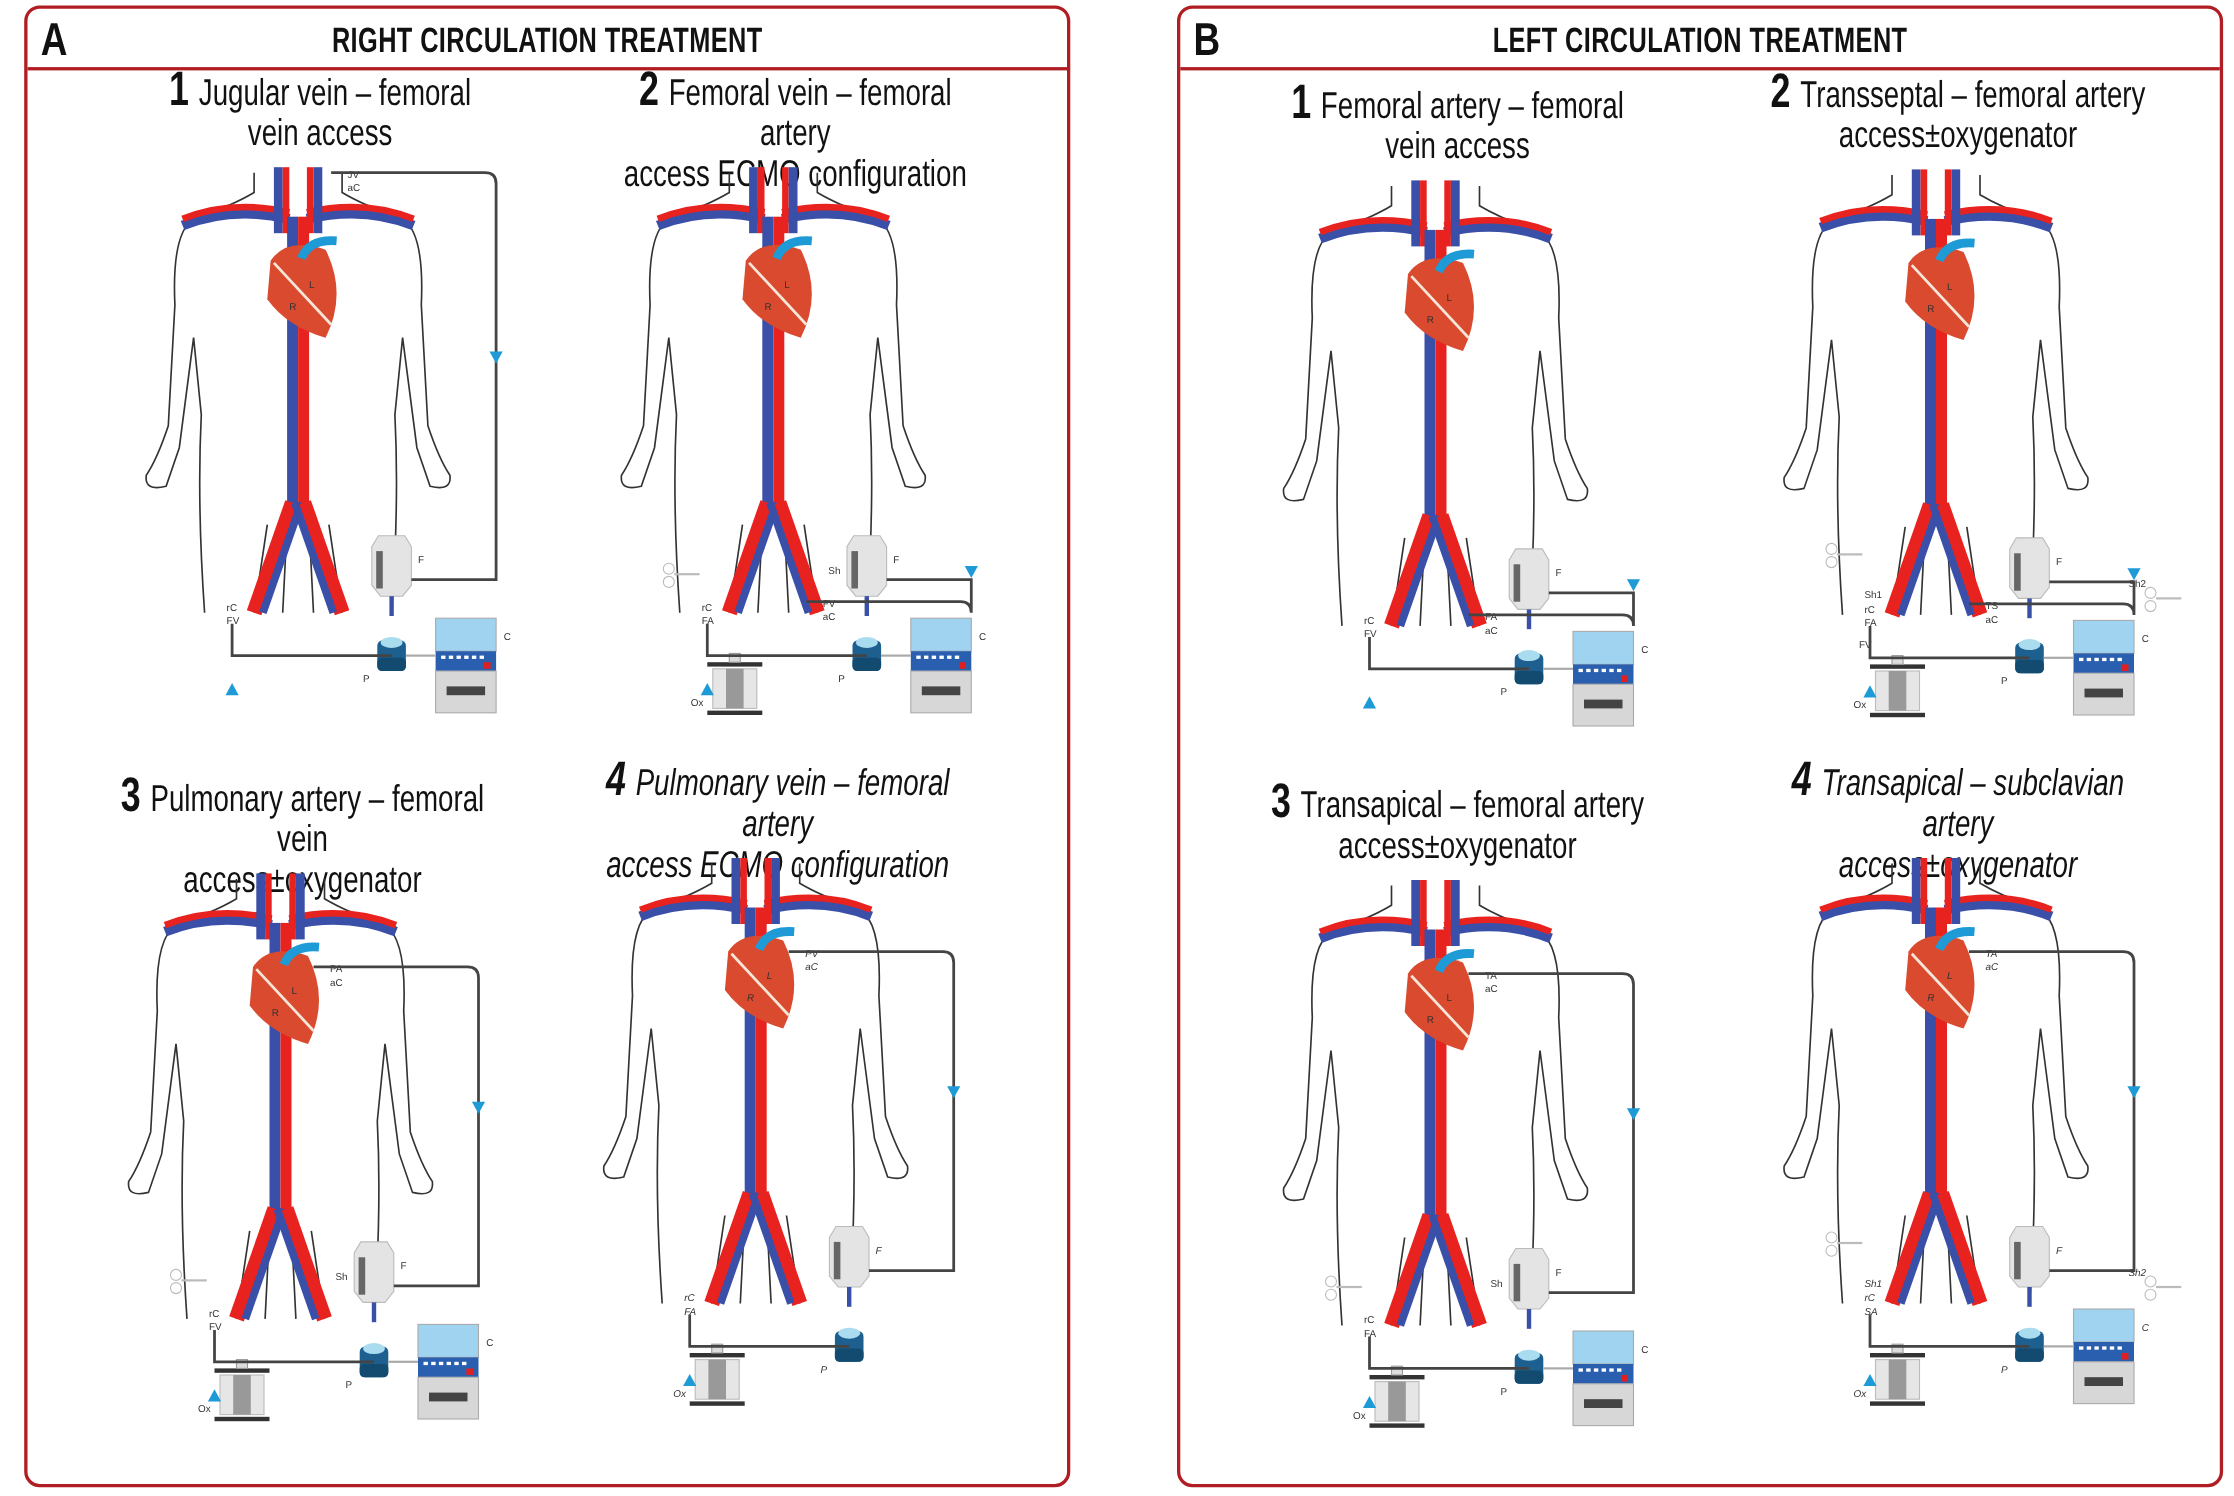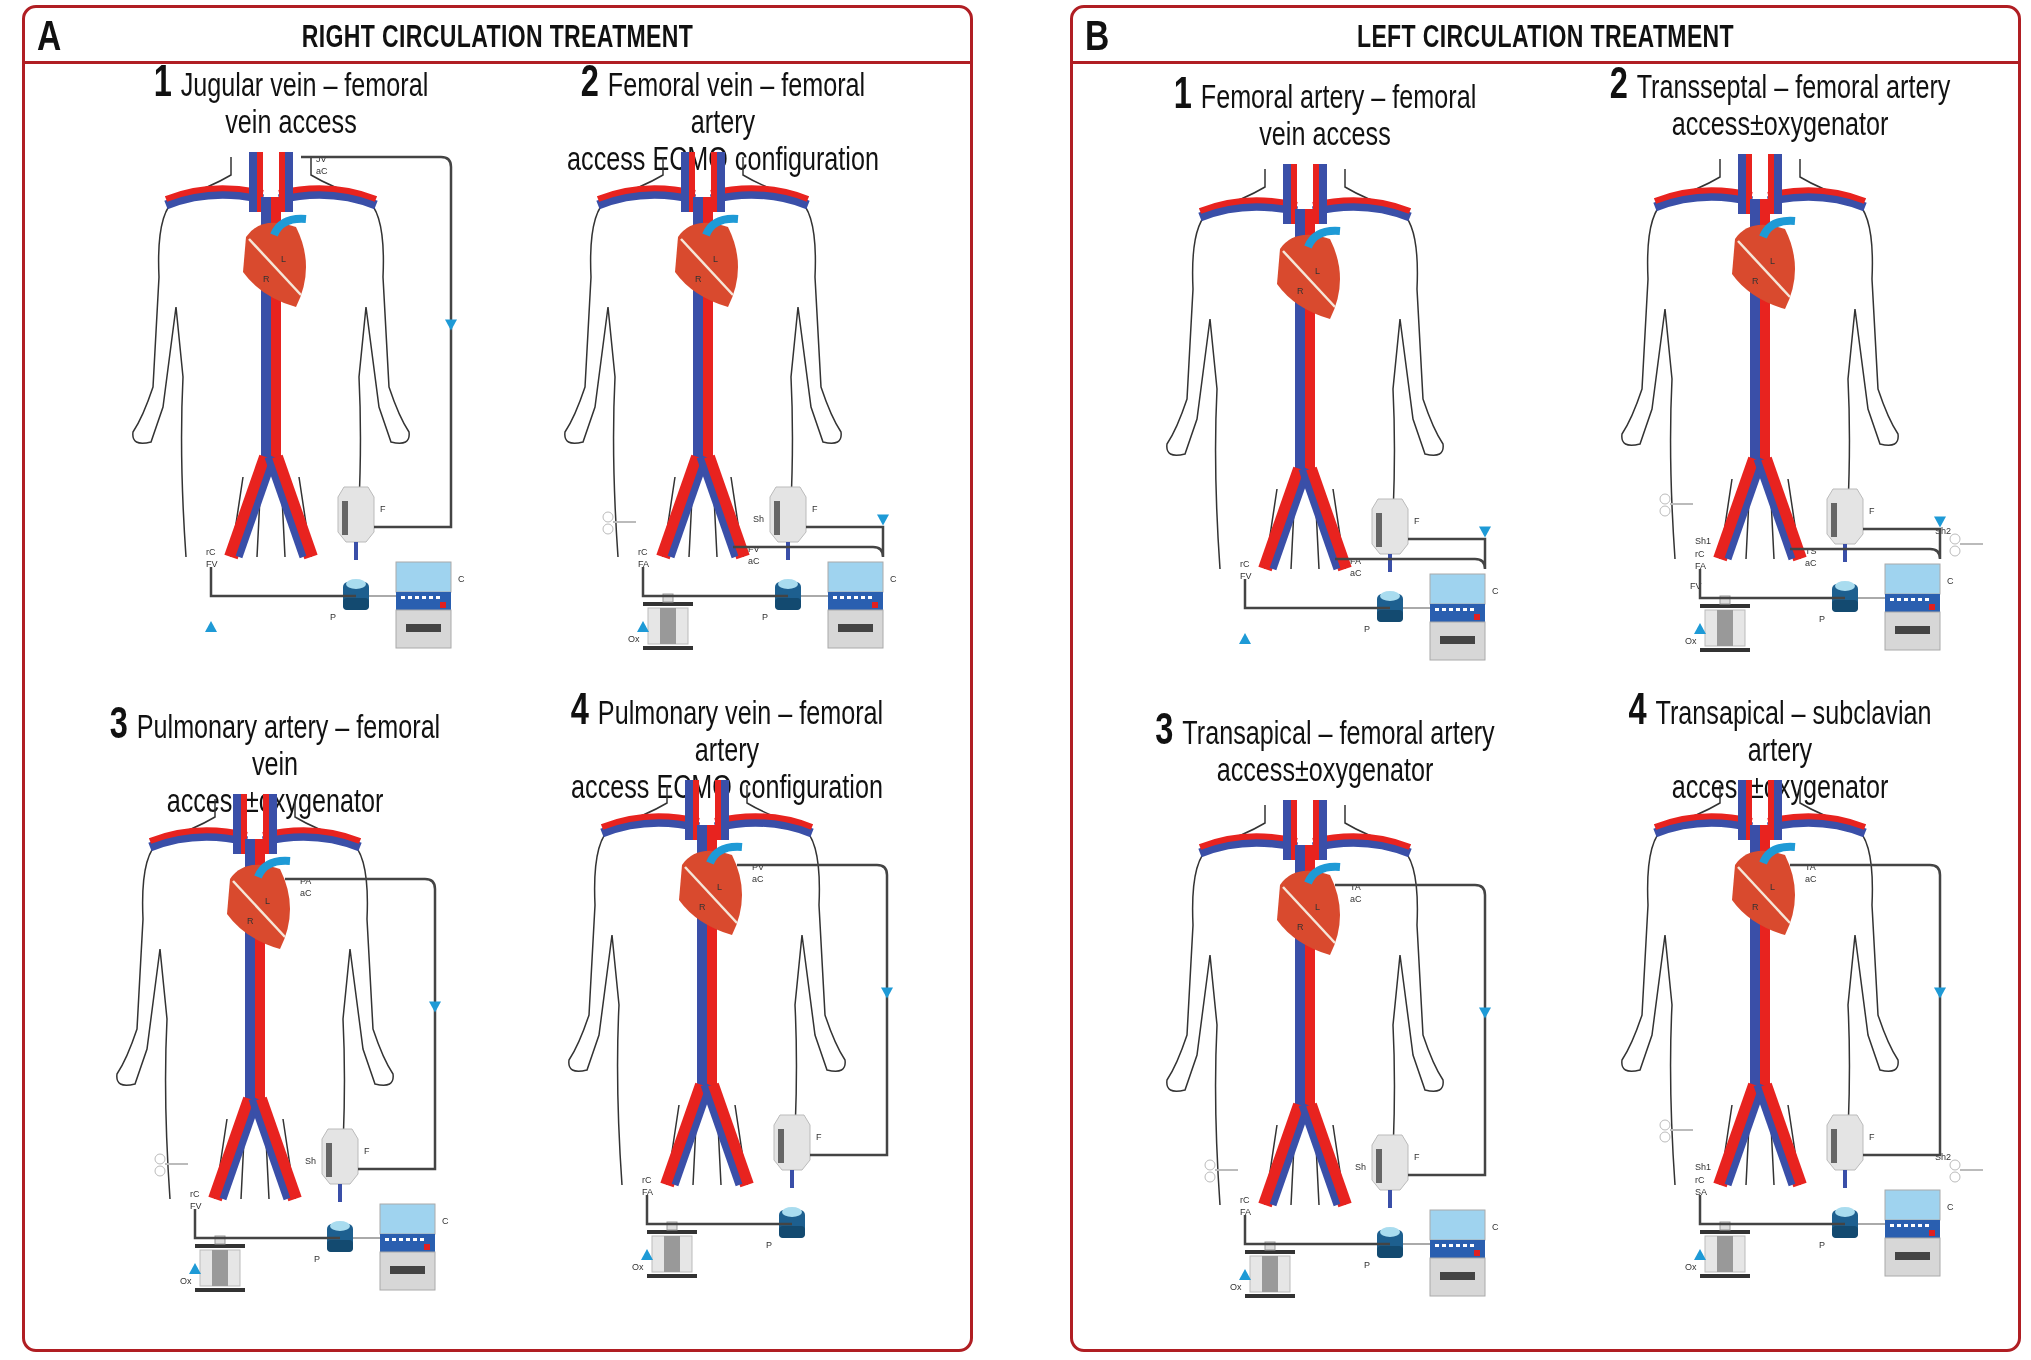--- a/index.html
+++ b/index.html
@@ -255,21 +255,21 @@
         <text x="260" y="180" class="lbl">PA</text>
         <text x="260" y="192" class="lbl">aC</text>
         <text x="150" y="493" class="lbl">rC</text>
         <text x="150" y="505" class="lbl">FV</text>
         <path d="M245,175 L385,175 Q395,175 395,185 L395,465 L318,465" fill="none" stroke="#444444" stroke-width="2.5"></path>
         <path d="M300,534 L155,534 L155,505" fill="none" stroke="#444444" stroke-width="2.5"></path>
         <path d="M389,297.5 L401,297.5 L395,308.5 Z" fill="#1e9ad6"></path>
         <path d="M149,570 L161,570 L155,559 Z" fill="#1e9ad6"></path>
       </svg>
     </div>
-    <div class="cell" style="left: 492px; top: 690px;">
+    <div class="cell" style="left: 472px; top: 690px; font-style: italic;">
       <div class="ctitle"><span class="num">4</span><span>Pulmonary vein – femoral artery</span><br><span>access ECMO configuration</span></div>
       <svg class="fig" viewBox="0 0 470 620">
         <path d="M175,95 L175,113 Q155,125 120,137 Q100,150 103,215
     L97,325 Q87,355 77,370 Q75,385 95,380
     L107,345 L120,245 L127,315 Q123,395 130,495
     M255,95 L255,113 Q275,125 310,137 Q330,150 327,215
     L333,325 Q343,355 353,370 Q355,385 335,380
     L323,345 L310,245 L303,315 Q307,395 300,495
     M205,415 L201,495 M225,415 L229,495
     M187,415 L175,495 M243,415 L255,495" fill="none" stroke="#333" stroke-width="1.5"></path>
@@ -551,21 +551,21 @@
         <text x="260" y="180" class="lbl">TA</text>
         <text x="260" y="192" class="lbl">aC</text>
         <text x="150" y="493" class="lbl">rC</text>
         <text x="150" y="505" class="lbl">FA</text>
         <path d="M245,175 L385,175 Q395,175 395,185 L395,465 L318,465" fill="none" stroke="#444444" stroke-width="2.5"></path>
         <path d="M300,534 L155,534 L155,505" fill="none" stroke="#444444" stroke-width="2.5"></path>
         <path d="M389,297.5 L401,297.5 L395,308.5 Z" fill="#1e9ad6"></path>
         <path d="M149,570 L161,570 L155,559 Z" fill="#1e9ad6"></path>
       </svg>
     </div>
-    <div class="cell" style="left: 1545px; top: 690px;">
+    <div class="cell" style="left: 1545px; top: 690px; font-style: italic;">
       <div class="ctitle"><span class="num">4</span><span>Transapical – subclavian artery</span><br><span>access±oxygenator</span></div>
       <svg class="fig" viewBox="0 0 470 620">
         <path d="M175,95 L175,113 Q155,125 120,137 Q100,150 103,215
     L97,325 Q87,355 77,370 Q75,385 95,380
     L107,345 L120,245 L127,315 Q123,395 130,495
     M255,95 L255,113 Q275,125 310,137 Q330,150 327,215
     L333,325 Q343,355 353,370 Q355,385 335,380
     L323,345 L310,245 L303,315 Q307,395 300,495
     M205,415 L201,495 M225,415 L229,495
     M187,415 L175,495 M243,415 L255,495" fill="none" stroke="#333" stroke-width="1.5"></path>

